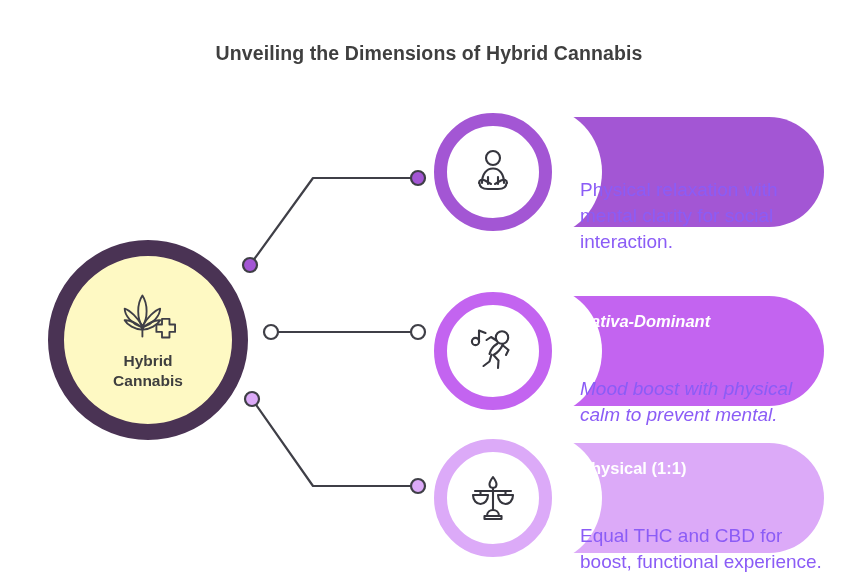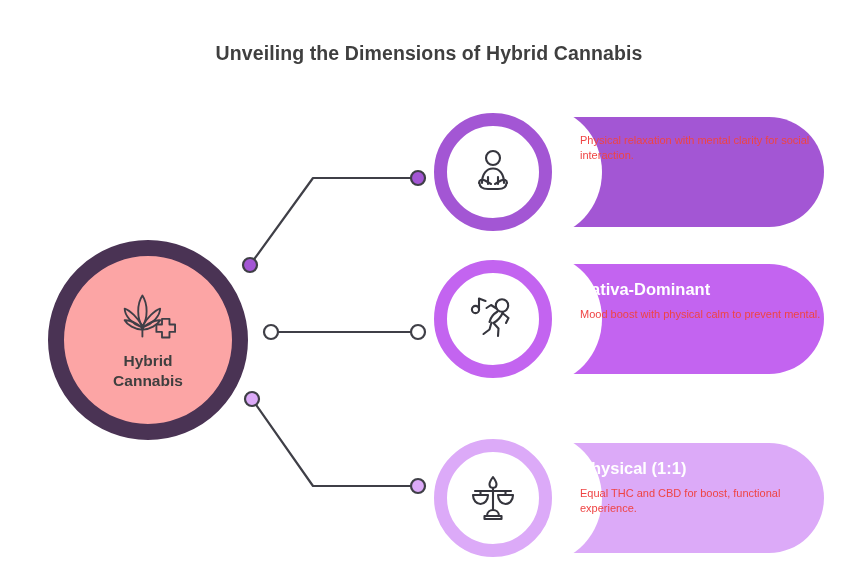--- a/index.html
+++ b/index.html
@@ -42,21 +42,21 @@
   }
 
   
   #hub {
     position: absolute;
     left: 48px;
     top: 240px;
     width: 200px;
     height: 200px;
     border-radius: 50%;
-    background: #fca5a5;
+    background: #fef9c3;
     border: 16px solid #4a3354;
     box-sizing: border-box;
     display: flex;
     flex-direction: column;
     align-items: center;
     justify-content: center;
   }
   #hub .hub-icon {
     width: 60px;
     height: 56px;
@@ -73,21 +73,21 @@
   }
 
   
   .branch {
     position: absolute;
     left: 434px;
     width: 390px;
     height: 118px;
   }
   .branch-1 { top: 113px; }
-  .branch-2 { top: 260px; }
+  .branch-2 { top: 292px; font-style: italic; }
   .branch-3 { top: 439px; }
 
   .card-body {
     position: absolute;
     left: 62px;
     top: 4px;
     width: 328px;
     height: 110px;
     border-radius: 0 55px 55px 0;
     box-sizing: border-box;
@@ -132,24 +132,25 @@
     width: 244px;
   }
   .card-heading {
     font-size: 16.5px;
     font-weight: bold;
     color: #ffffff;
     line-height: 1.2;
     margin-bottom: 7px;
   }
   .card-desc {
-    font-size: 11px;
+    font-size: 19px;
     font-weight: normal;
-    color: #ef4444;
+    color: #8b5cf6;
     line-height: 1.38;
+    margin-top: 44px;
   }
 </style>
 </head>
 <body>
 
 <div id="canvas">
 
   <div id="page-title">Unveiling the Dimensions of Hybrid Cannabis</div>
 
   <svg id="connectors" viewBox="0 0 858 574" xmlns="http://www.w3.org/2000/svg">

